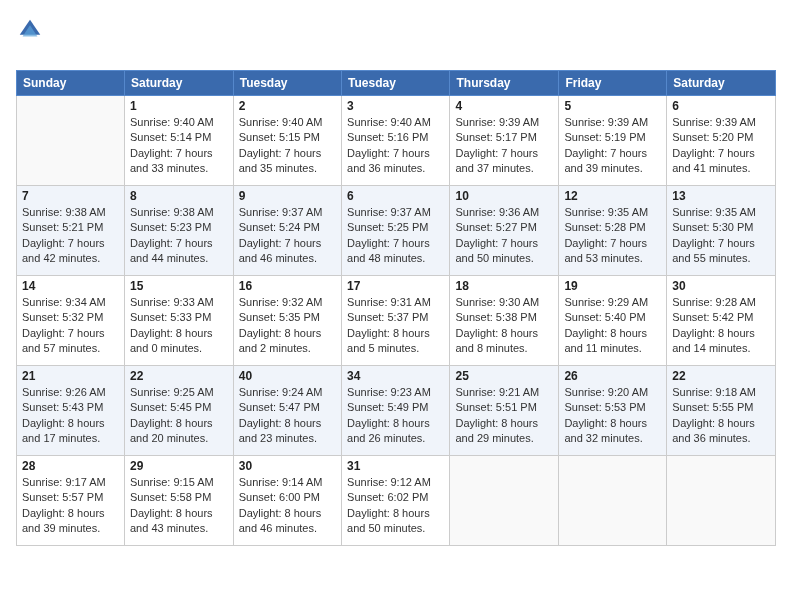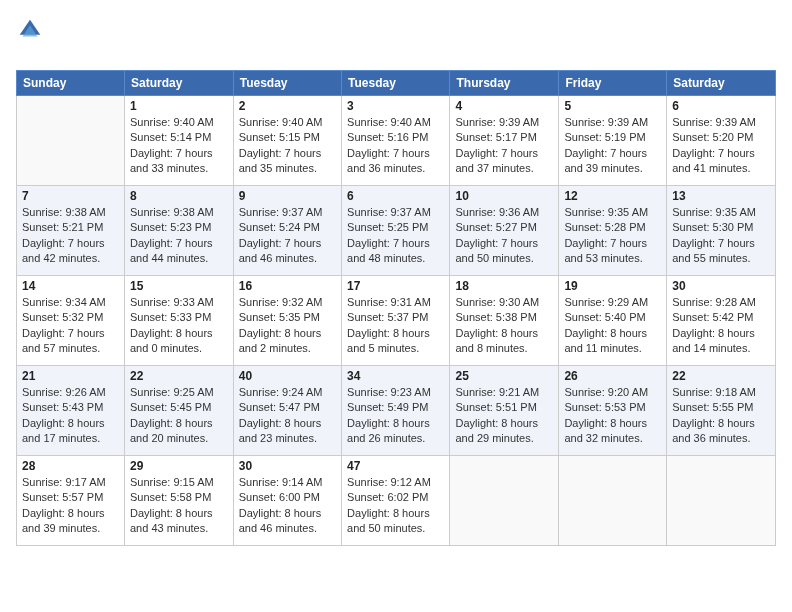--- a/index.html
+++ b/index.html
@@ -254,21 +254,21 @@
           </td>
           <td>
             <div class="day-number">29</div>
             <div class="day-info">Sunrise: 9:15 AM<br>Sunset: 5:58 PM<br>Daylight: 8 hours and 43 minutes.</div>
           </td>
           <td>
             <div class="day-number">30</div>
             <div class="day-info">Sunrise: 9:14 AM<br>Sunset: 6:00 PM<br>Daylight: 8 hours and 46 minutes.</div>
           </td>
           <td>
-            <div class="day-number">47</div>
+            <div class="day-number">31</div>
             <div class="day-info">Sunrise: 9:12 AM<br>Sunset: 6:02 PM<br>Daylight: 8 hours and 50 minutes.</div>
           </td>
           <td class="empty"></td>
           <td class="empty"></td>
           <td class="empty"></td>
         </tr>
       </tbody>
   </table>
 </div>
 

